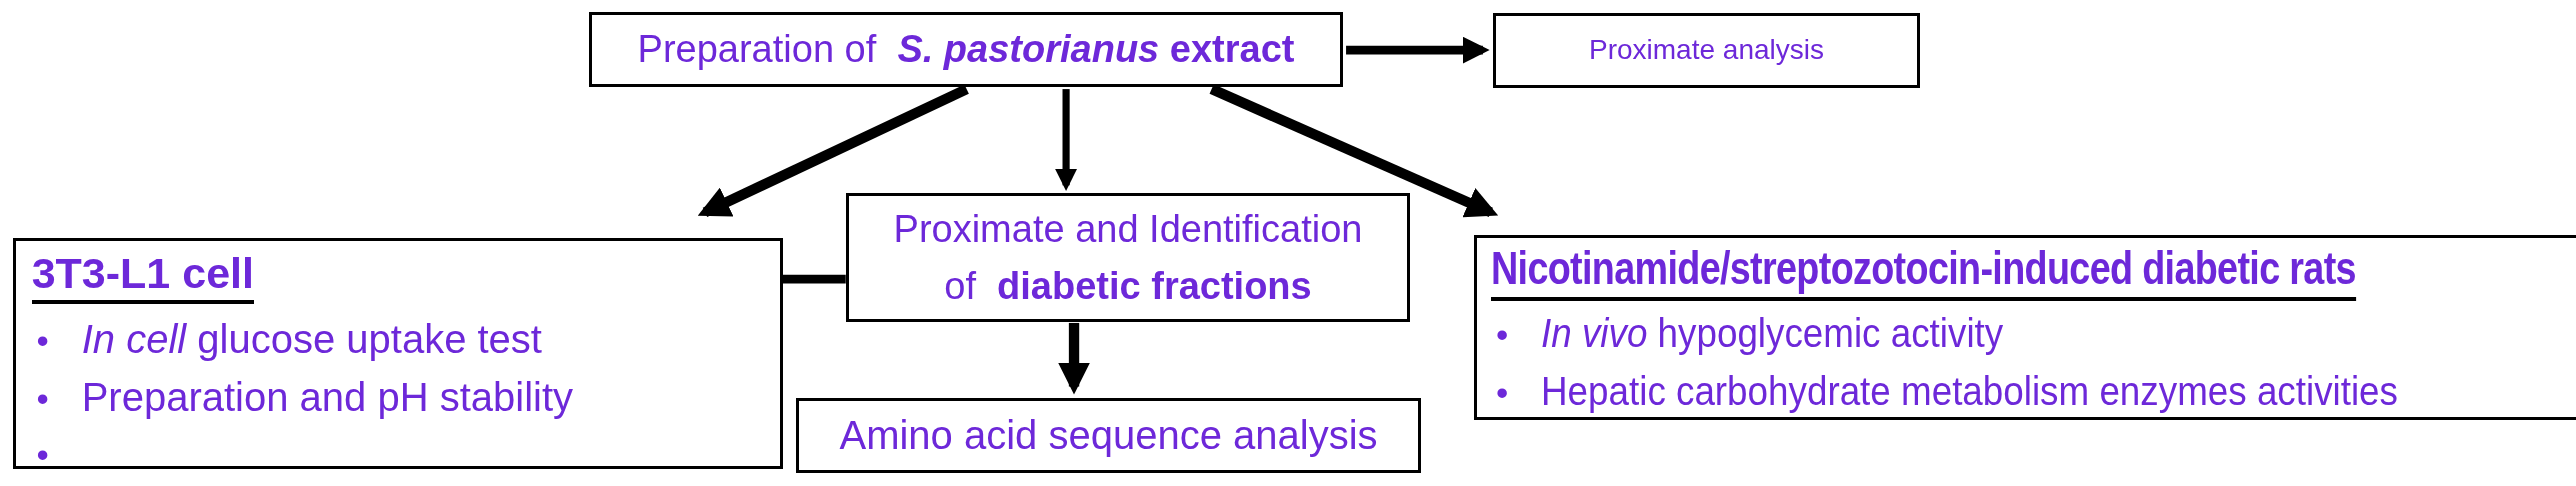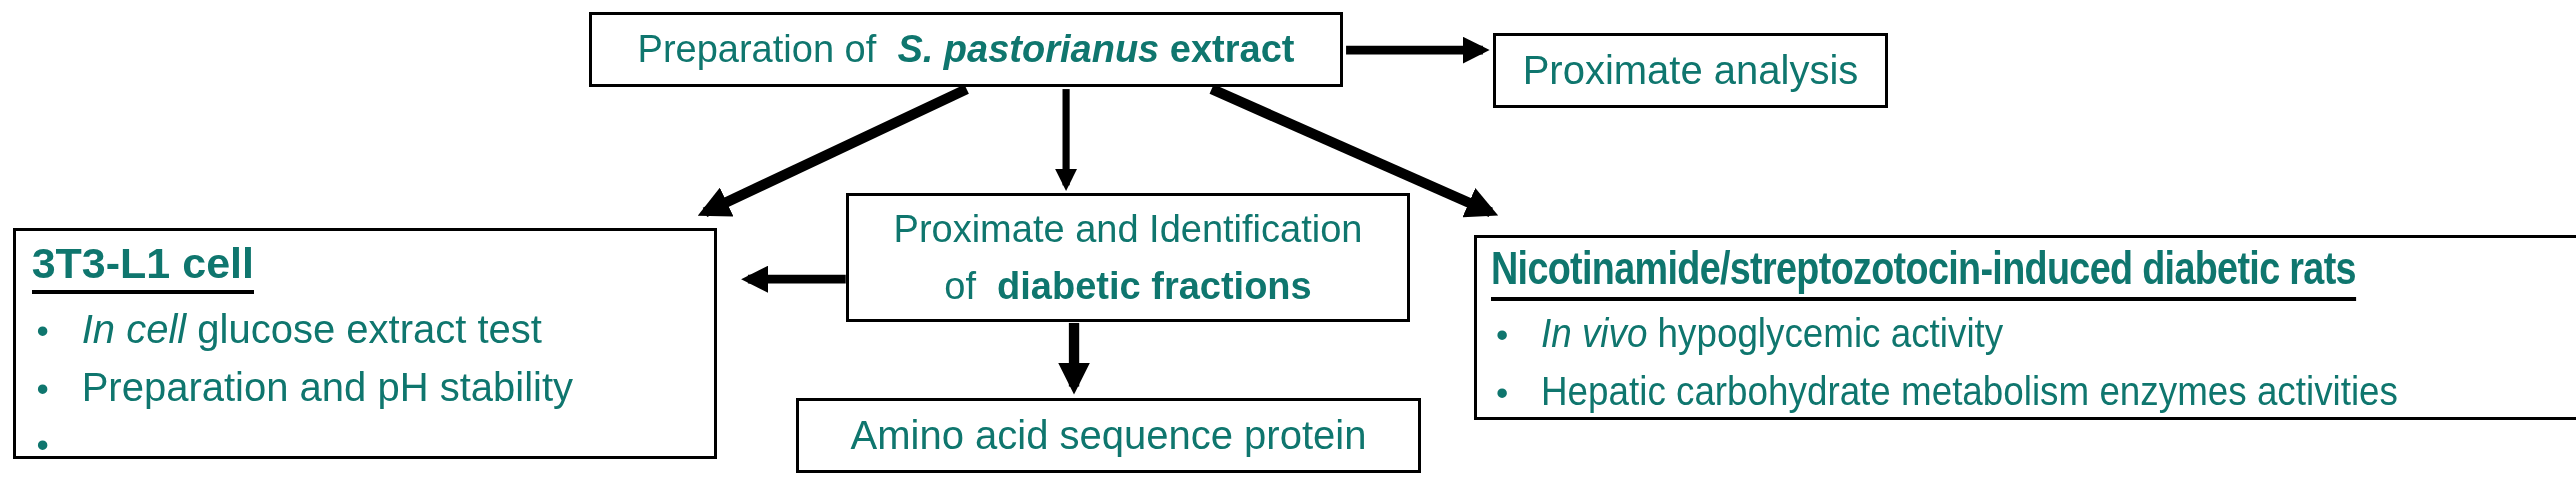--- a/index.html
+++ b/index.html
@@ -2,21 +2,21 @@
 <html style="font-size:12.7px"><head>
 <meta charset="utf-8">
 <style>
   * { box-sizing: border-box; }
   html, body { margin: 0; padding: 0; background: #ffffff; }
   .canvas {
     position: relative;
     width: 2576px;
     height: 486px;
     background: #ffffff;
-    color: #0f766e;
+    color: #6d28d9;
     font-family: "Liberation Sans", "DejaVu Sans", sans-serif;
     overflow: hidden;
   }
   .arrows {
     position: absolute;
     left: 0; top: 0;
     width: 2576px; height: 486px;
   }
   .node {
     position: absolute;
@@ -29,23 +29,23 @@
     align-items: center;
     justify-content: center;
     text-align: center;
   }
   .label { white-space: pre-wrap; }
   .b  { font-weight: bold; }
   .i  { font-style: italic; }
   .bi { font-weight: bold; font-style: italic; }
 
   #preparation { left: 589px;  top: 12px;  width: 754px;  height: 75px;  font-size: 38px; }
-  #proximate   { left: 1493px; top: 12.7px;  width: 395px;  height: 75px;  font-size: 40px; margin-top: 20px; }
+  #proximate   { left: 1493px; top: 12.7px;  width: 427px;  height: 75px;  font-size: 28px; }
   #isolation   { left: 846px; top: 193px; width: 564px;  height: 129px; font-size: 38px; line-height: 57px; }
-  #cell        { left: 12.7px;   top: 228px; width: 704px;  height: 231px; padding: 8px 16px; }
+  #cell        { left: 12.7px;   top: 238px; width: 770px;  height: 231px; padding: 8px 16px; }
   #rats        { left: 1474px; top: 235px; width: 1310px; height: 185px; padding: 6.4px 14.3px; }
   #amino       { left: 796px; top: 398px; width: 625px;  height: 75px;  font-size: 40px; }
 
   .panel-heading {
     display: inline-block;
     font-weight: bold;
     border-bottom: 4px solid #000000;
     padding-bottom: 3.2px;
     white-space: pre;
   }
@@ -99,21 +99,21 @@
     <div class="label">Proximate and Identification</div>
     <div class="label"><span>of  </span><span class="b">diabetic fractions</span></div>
   </div>
 
   <div class="node" id="cell">
     <div>
       <span class="panel-heading">3T3-L1 cell</span>
     </div>
     <div class="bullet-row">
       <span class="bullet-glyph">•</span>
-      <span class="bullet-text"><span class="i">In cell</span><span> glucose extract test</span></span>
+      <span class="bullet-text"><span class="i">In cell</span><span> glucose uptake test</span></span>
     </div>
     <div class="bullet-row">
       <span class="bullet-glyph">•</span>
       <span class="bullet-text"><span class="i"></span><span>Preparation and pH stability</span></span>
     </div>
     <div class="bullet-row">
       <span class="bullet-glyph">•</span>
     </div>
   </div>
 
@@ -125,17 +125,17 @@
       <span class="bullet-glyph">•</span>
       <span class="bullet-text"><span class="i">In vivo</span><span> hypoglycemic activity</span></span>
     </div>
     <div class="bullet-row">
       <span class="bullet-glyph">•</span>
       <span class="bullet-text"><span class="i"></span><span>Hepatic carbohydrate metabolism enzymes activities</span></span>
     </div>
   </div>
 
   <div class="node flex-center" id="amino">
-    <div class="label">Amino acid sequence protein</div>
+    <div class="label">Amino acid sequence analysis</div>
   </div>
 
 </div>
 
 
 </body></html>

